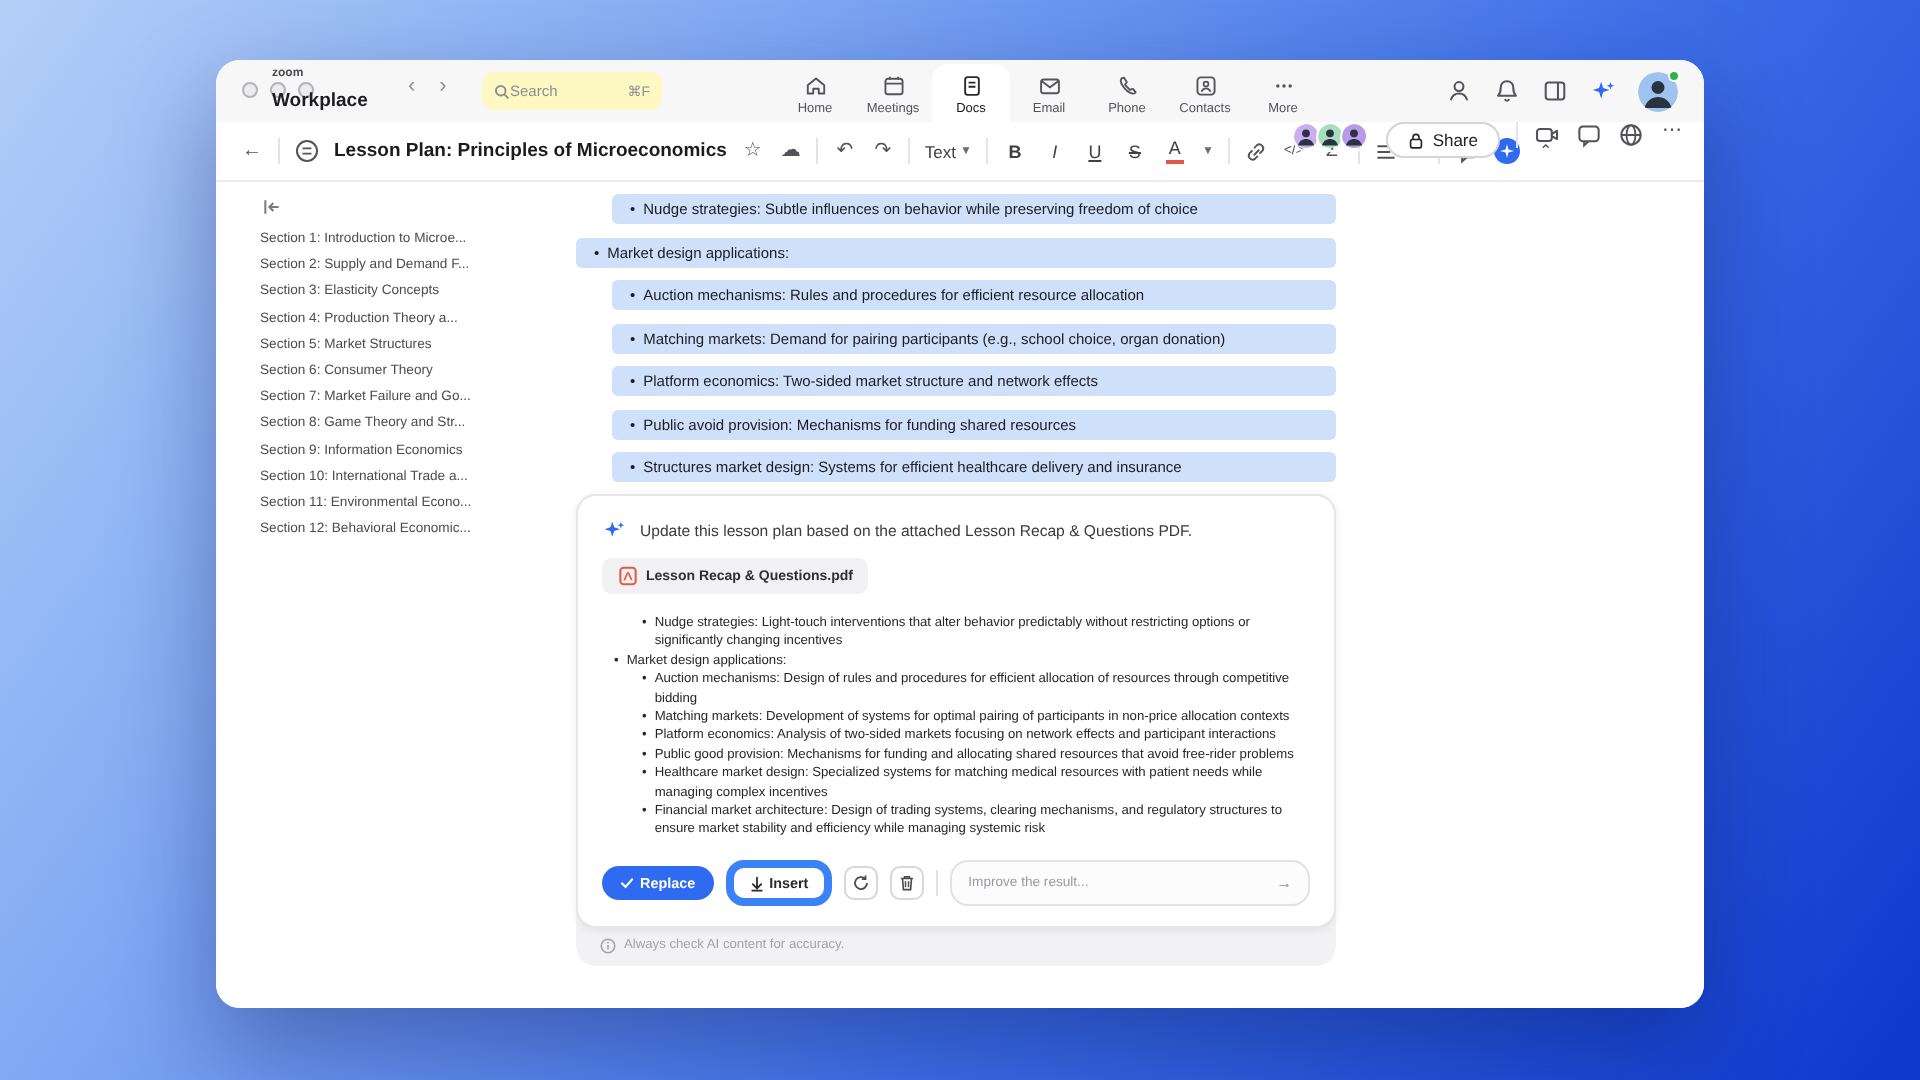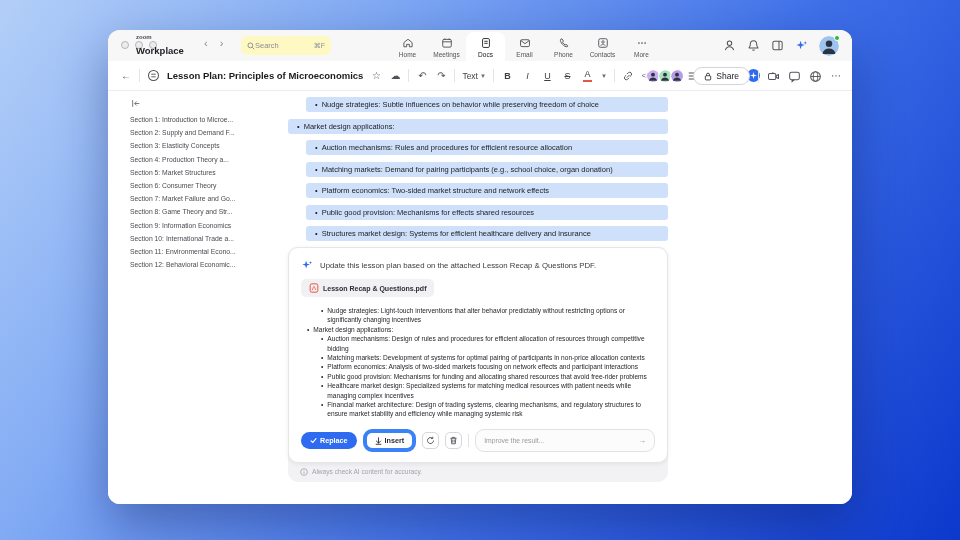--- a/index.html
+++ b/index.html
@@ -43,21 +43,21 @@
   .toolbar { position:relative; height:30px; background:#fff; border-bottom:1px solid #ececee; display:flex; align-items:center; padding:0 12px; gap:7px; }
   .vdiv { width:1px; height:13px; background:#e4e4e7; flex:0 0 auto; }
   .ticon { color:#52525a; font-size:10px; line-height:1; display:flex; align-items:center; justify-content:center; min-width:12px; }
   .doc-title { font-size:9.5px; font-weight:bold; color:#1b1b20; white-space:nowrap; }
   .fmt { font-size:9px; color:#3f3f46; width:13px; text-align:center; }
   .textdrop { font-size:8.5px; color:#3f3f46; display:flex; gap:2px; align-items:center; }
   .caret { font-size:6px; color:#6b6b72; }
   .colorbtn { display:flex; flex-direction:column; align-items:center; line-height:1; }
   .colorbtn .bar { width:9px; height:2px; background:#e2574a; margin-top:1px; }
   .ai-dot { width:13px; height:13px; border-radius:50%; background:#2e6bf0; display:flex; align-items:center; justify-content:center; }
-  .tb2-right { position:absolute; right:10px; top:0; height:30px; display:flex; align-items:center; gap:8px; }
+  .tb2-right { position:absolute; right:10px; top:0; height:30px; display:flex; align-items:flex-start; gap:8px; }
   .collab { display:flex; }
   .collab .cav { width:15px; height:15px; border-radius:50%; border:1.5px solid #fff; margin-left:-3px; overflow:hidden; }
   .collab .cav:first-child { margin-left:0; }
   .share-btn { display:flex; align-items:center; gap:4px; border:1px solid #d4d4d9; border-radius:11px; padding:3px 10px; font-size:8.5px; color:#222228; background:#fff; }
   
   .content { position:absolute; top:61px; left:0; right:0; bottom:0; background:#fff; }
   .sidebar { position:absolute; left:22px; top:8px; width:156px; }
   .sb-collapse { color:#7a7a82; margin-bottom:8px; margin-left:1px; }
   .sb-item { font-size:6.8px; color:#4b4b52; height:13.2px; white-space:nowrap; overflow:hidden; cursor:default; }
   
@@ -341,21 +341,21 @@
       <div class="doc-line lvl2">
           <span class="blt">•</span>
           <span>Matching markets: Demand for pairing participants (e.g., school choice, organ donation)</span>
         </div>
       <div class="doc-line lvl2">
           <span class="blt">•</span>
           <span>Platform economics: Two-sided market structure and network effects</span>
         </div>
       <div class="doc-line lvl2">
           <span class="blt">•</span>
-          <span>Public good provision: Mechanisms for effects shared resources</span>
+          <span>Public avoid provision: Mechanisms for funding shared resources</span>
         </div>
       <div class="doc-line lvl2">
           <span class="blt">•</span>
           <span>Structures market design: Systems for efficient healthcare delivery and insurance</span>
         </div>
     </div>
 
     <div class="ai-wrap">
       <div class="ai-card">
         <div class="ai-head">

